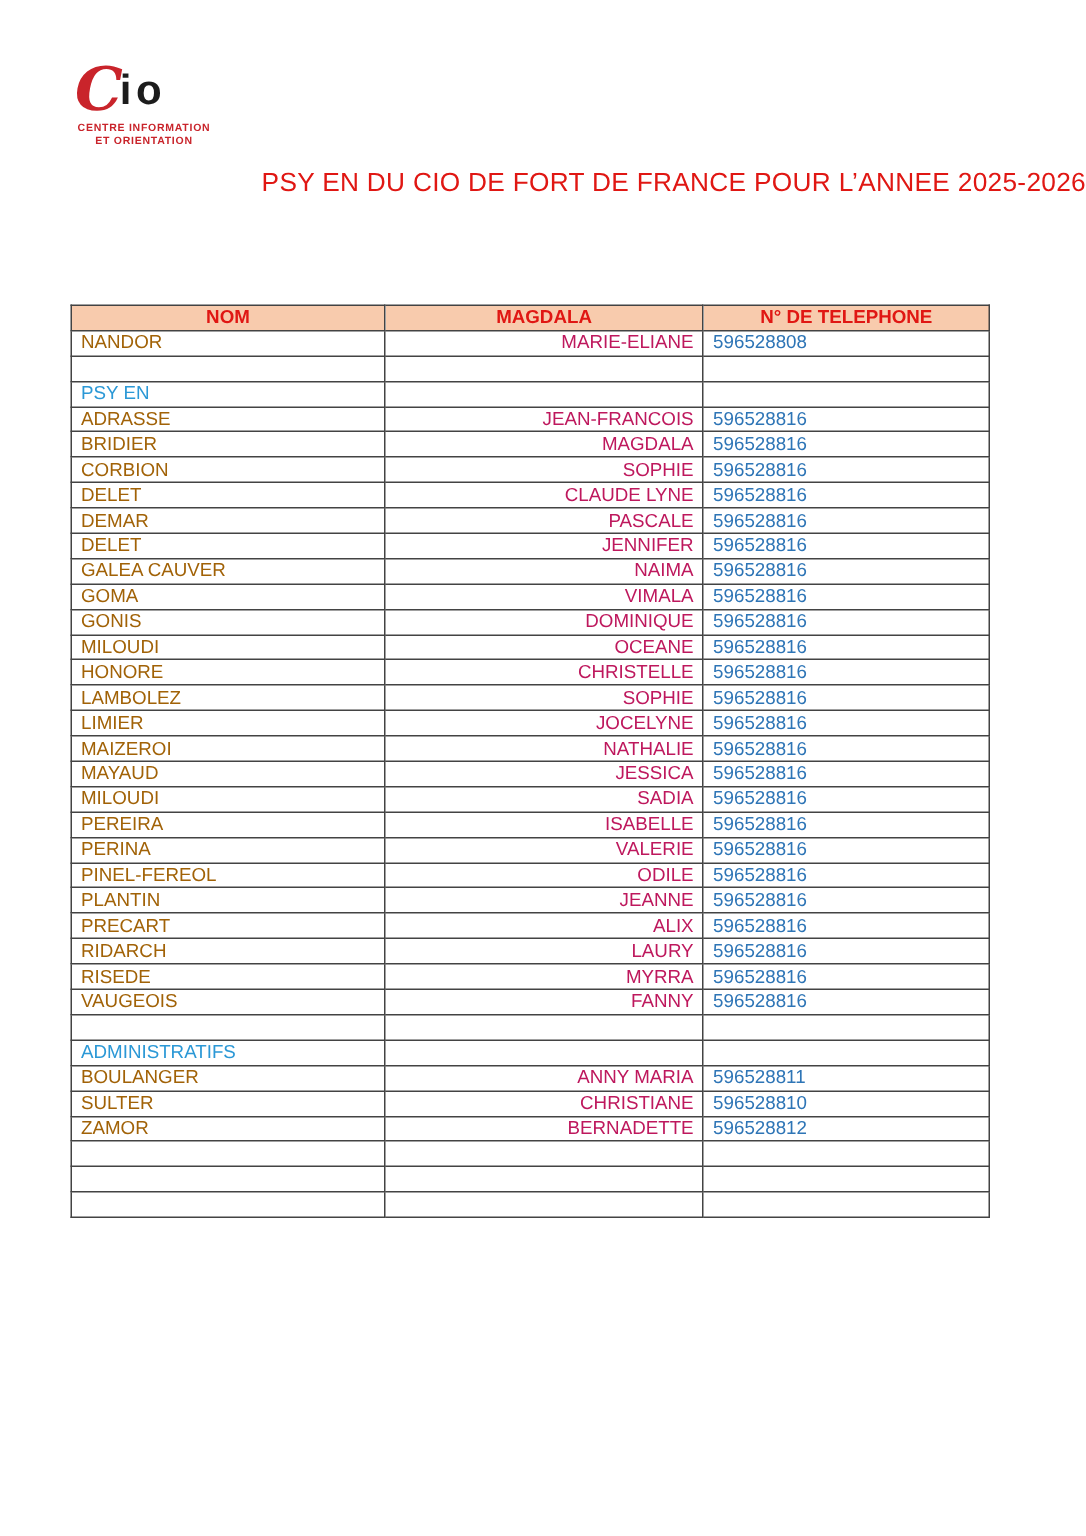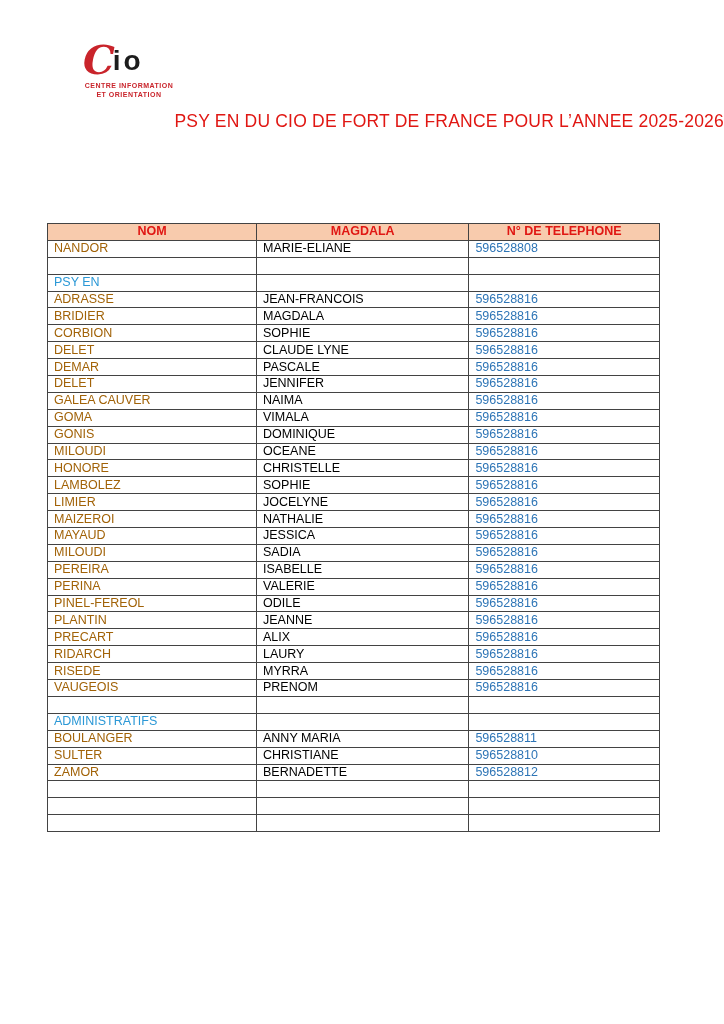--- a/index.html
+++ b/index.html
@@ -6,21 +6,21 @@
   .page {
     position: relative;
     width: 724px;
     height: 1024px;
     background: #ffffff;
     font-family: "Liberation Sans", sans-serif;
     overflow: hidden;
   }
 
   
-  .logo { position: absolute; top: 40px; left: 50px; width: 92px; margin-left: 33px; }
+  .logo { position: absolute; top: 40px; left: 50px; width: 92px; }
   .logo-word { line-height: 1; white-space: nowrap; }
   .logo-c {
     font-family: "DejaVu Serif", serif;
     font-style: italic;
     font-weight: bold;
     font-size: 40px;
     color: var(--logo-red);
     letter-spacing: -2px;
   }
   .logo-io {
@@ -55,39 +55,38 @@
   }
 
   
   table.staff {
     position: absolute;
     top: 203px;
     left: 47px;
     width: 613px;
     border-collapse: collapse;
     table-layout: fixed;
-    margin-top: 20px;
   }
   .staff th, .staff td {
     border: 1px solid var(--border-gray);
     height: 15.9px;
     padding: 0 6px;
     font-size: 12.5px;
     line-height: 15px;
     overflow: hidden;
     vertical-align: middle;
   }
   .staff th {
     background: var(--header-bg);
     color: var(--accent-red);
     font-weight: bold;
     text-align: center;
   }
   .col-nom    { width: 34.2%; text-align: left;  color: #a16207; }
-  .col-prenom { width: 34.8%; text-align: left;  color: #000000; }
+  .col-prenom { width: 34.8%; text-align: right;  color: #be185d; }
   .col-tel    { width: 31.0%; color: var(--blue-number); white-space: pre; }
   td.section-label { color: var(--blue-section); font-weight: normal; }
 </style>
 </head>
 <body>
 
 <div class="page">
 
   <div class="logo">
     <div class="logo-word">
@@ -235,21 +234,21 @@
           <td class="col-prenom">LAURY</td>
           <td class="col-tel">596528816</td>
         </tr>
         <tr>
           <td class="col-nom">RISEDE</td>
           <td class="col-prenom">MYRRA</td>
           <td class="col-tel">596528816</td>
         </tr>
         <tr>
           <td class="col-nom">VAUGEOIS</td>
-          <td class="col-prenom">PRENOM</td>
+          <td class="col-prenom">FANNY</td>
           <td class="col-tel">596528816</td>
         </tr>
         <tr>
           <td class="col-nom"></td>
           <td class="col-prenom"></td>
           <td class="col-tel"></td>
         </tr>
         <tr>
           <td class="col-nom section-label">ADMINISTRATIFS</td>
           <td class="col-prenom"></td>

